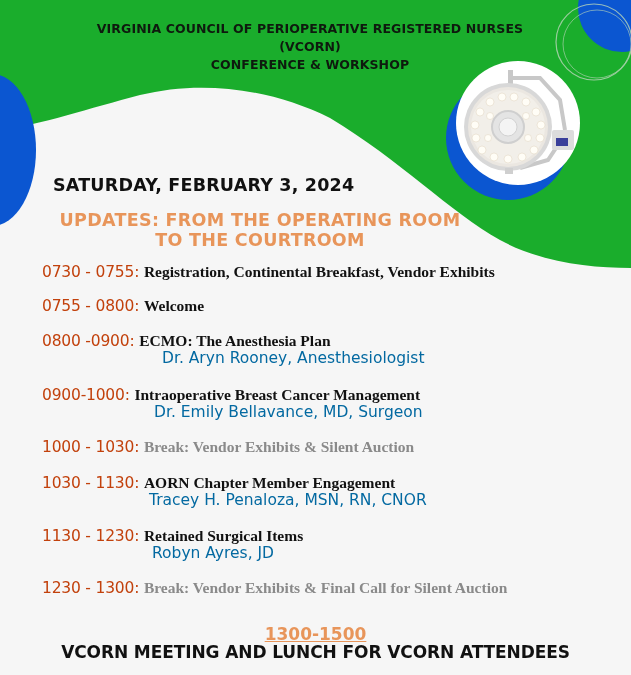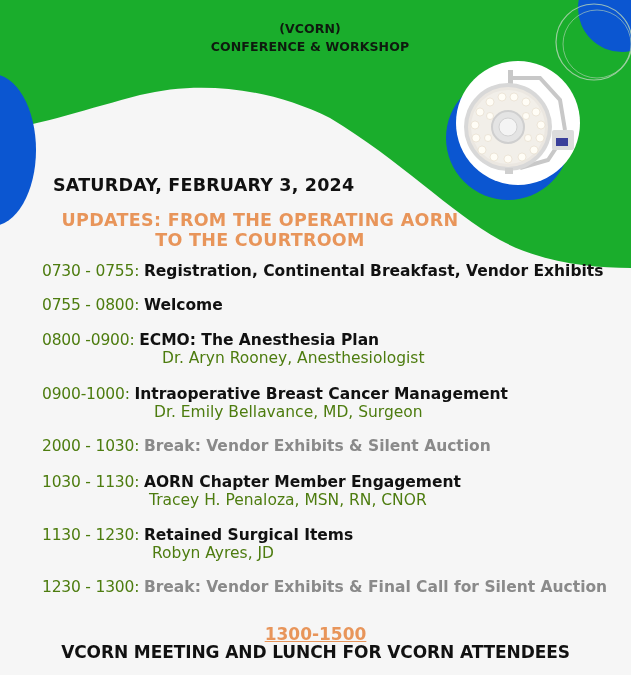--- a/index.html
+++ b/index.html
@@ -67,36 +67,37 @@
     .row {
       position: absolute;
       left: 42px;
       white-space: nowrap;
       font-size: 15.5px;
       line-height: 19px;
       color: #111;
     }
     .row .time {
       font-weight: normal;
-      color: #4d7c0f;
+      color: #c2410c;
       letter-spacing: -0.2px;
     }
     .row .title {
       font-weight: bold;
       color: #111;
+      font-family: Liberation Serif, serif;
     }
     .row.break .title {
       color: #8a8a8a;
     }
     .speaker {
       position: absolute;
       white-space: nowrap;
       font-size: 15.5px;
       line-height: 19px;
-      color: #4d7c0f;
+      color: #0369a1;
     }
     .footer-time {
       position: absolute;
       top: 624px;
       left: 0;
       width: 631px;
       text-align: center;
       font-size: 17px;
       font-weight: bold;
       color: #e8955a;
@@ -163,28 +164,29 @@
     </g>
     <circle cx="508" cy="127" r="16" fill="#e4e4e4" stroke="#cfcfcf" stroke-width="2"></circle>
     <circle cx="508" cy="127" r="9" fill="#f4f4f4" stroke="#d2d2d2" stroke-width="1"></circle>
     <rect x="552" y="130" width="22" height="20" rx="2" fill="#dcdcdc"></rect>
     <rect x="556" y="138" width="12" height="8" fill="#3a3f9a"></rect>
     <rect x="505" y="168" width="8" height="6" fill="#cfcfcf"></rect>
   </g>
 </svg>
 
 <div class="header">
+  <div>VIRGINIA COUNCIL OF PERIOPERATIVE REGISTERED NURSES</div>
   <div>(VCORN)</div>
   <div>CONFERENCE &amp; WORKSHOP</div>
 </div>
 
 <div class="date">SATURDAY, FEBRUARY 3, 2024</div>
 
 <div class="theme">
-  <div>UPDATES: FROM THE OPERATING AORN</div>
+  <div>UPDATES: FROM THE OPERATING ROOM</div>
   <div>TO THE COURTROOM</div>
 </div>
 
 <div class="schedule">
   <div class="row" style="top:262px;">
     <span class="time">0730 - 0755: </span><span class="title">Registration, Continental Breakfast, Vendor Exhibits</span>
   </div>
 
   <div class="row" style="top:296px;">
     <span class="time">0755 - 0800: </span><span class="title">Welcome</span>
@@ -194,21 +196,21 @@
     <span class="time">0800 -0900: </span><span class="title">ECMO: The Anesthesia Plan</span>
   </div>
   <div class="speaker" style="top:349px; left:162px;">Dr. Aryn Rooney, Anesthesiologist</div>
 
   <div class="row" style="top:385px;">
     <span class="time">0900-1000: </span><span class="title">Intraoperative Breast Cancer Management</span>
   </div>
   <div class="speaker" style="top:403px; left:154px;">Dr. Emily Bellavance, MD, Surgeon</div>
 
   <div class="row break" style="top:437px;">
-    <span class="time">2000 - 1030:  </span><span class="title">Break: Vendor Exhibits &amp; Silent Auction</span>
+    <span class="time">1000 - 1030:  </span><span class="title">Break: Vendor Exhibits &amp; Silent Auction</span>
   </div>
 
   <div class="row" style="top:473px;">
     <span class="time">1030 - 1130:  </span><span class="title">AORN Chapter Member Engagement</span>
   </div>
   <div class="speaker" style="top:491px; left:149px;">Tracey H. Penaloza, MSN, RN, CNOR</div>
 
   <div class="row" style="top:526px;">
     <span class="time">1130 - 1230:  </span><span class="title">Retained Surgical Items</span>
   </div>

